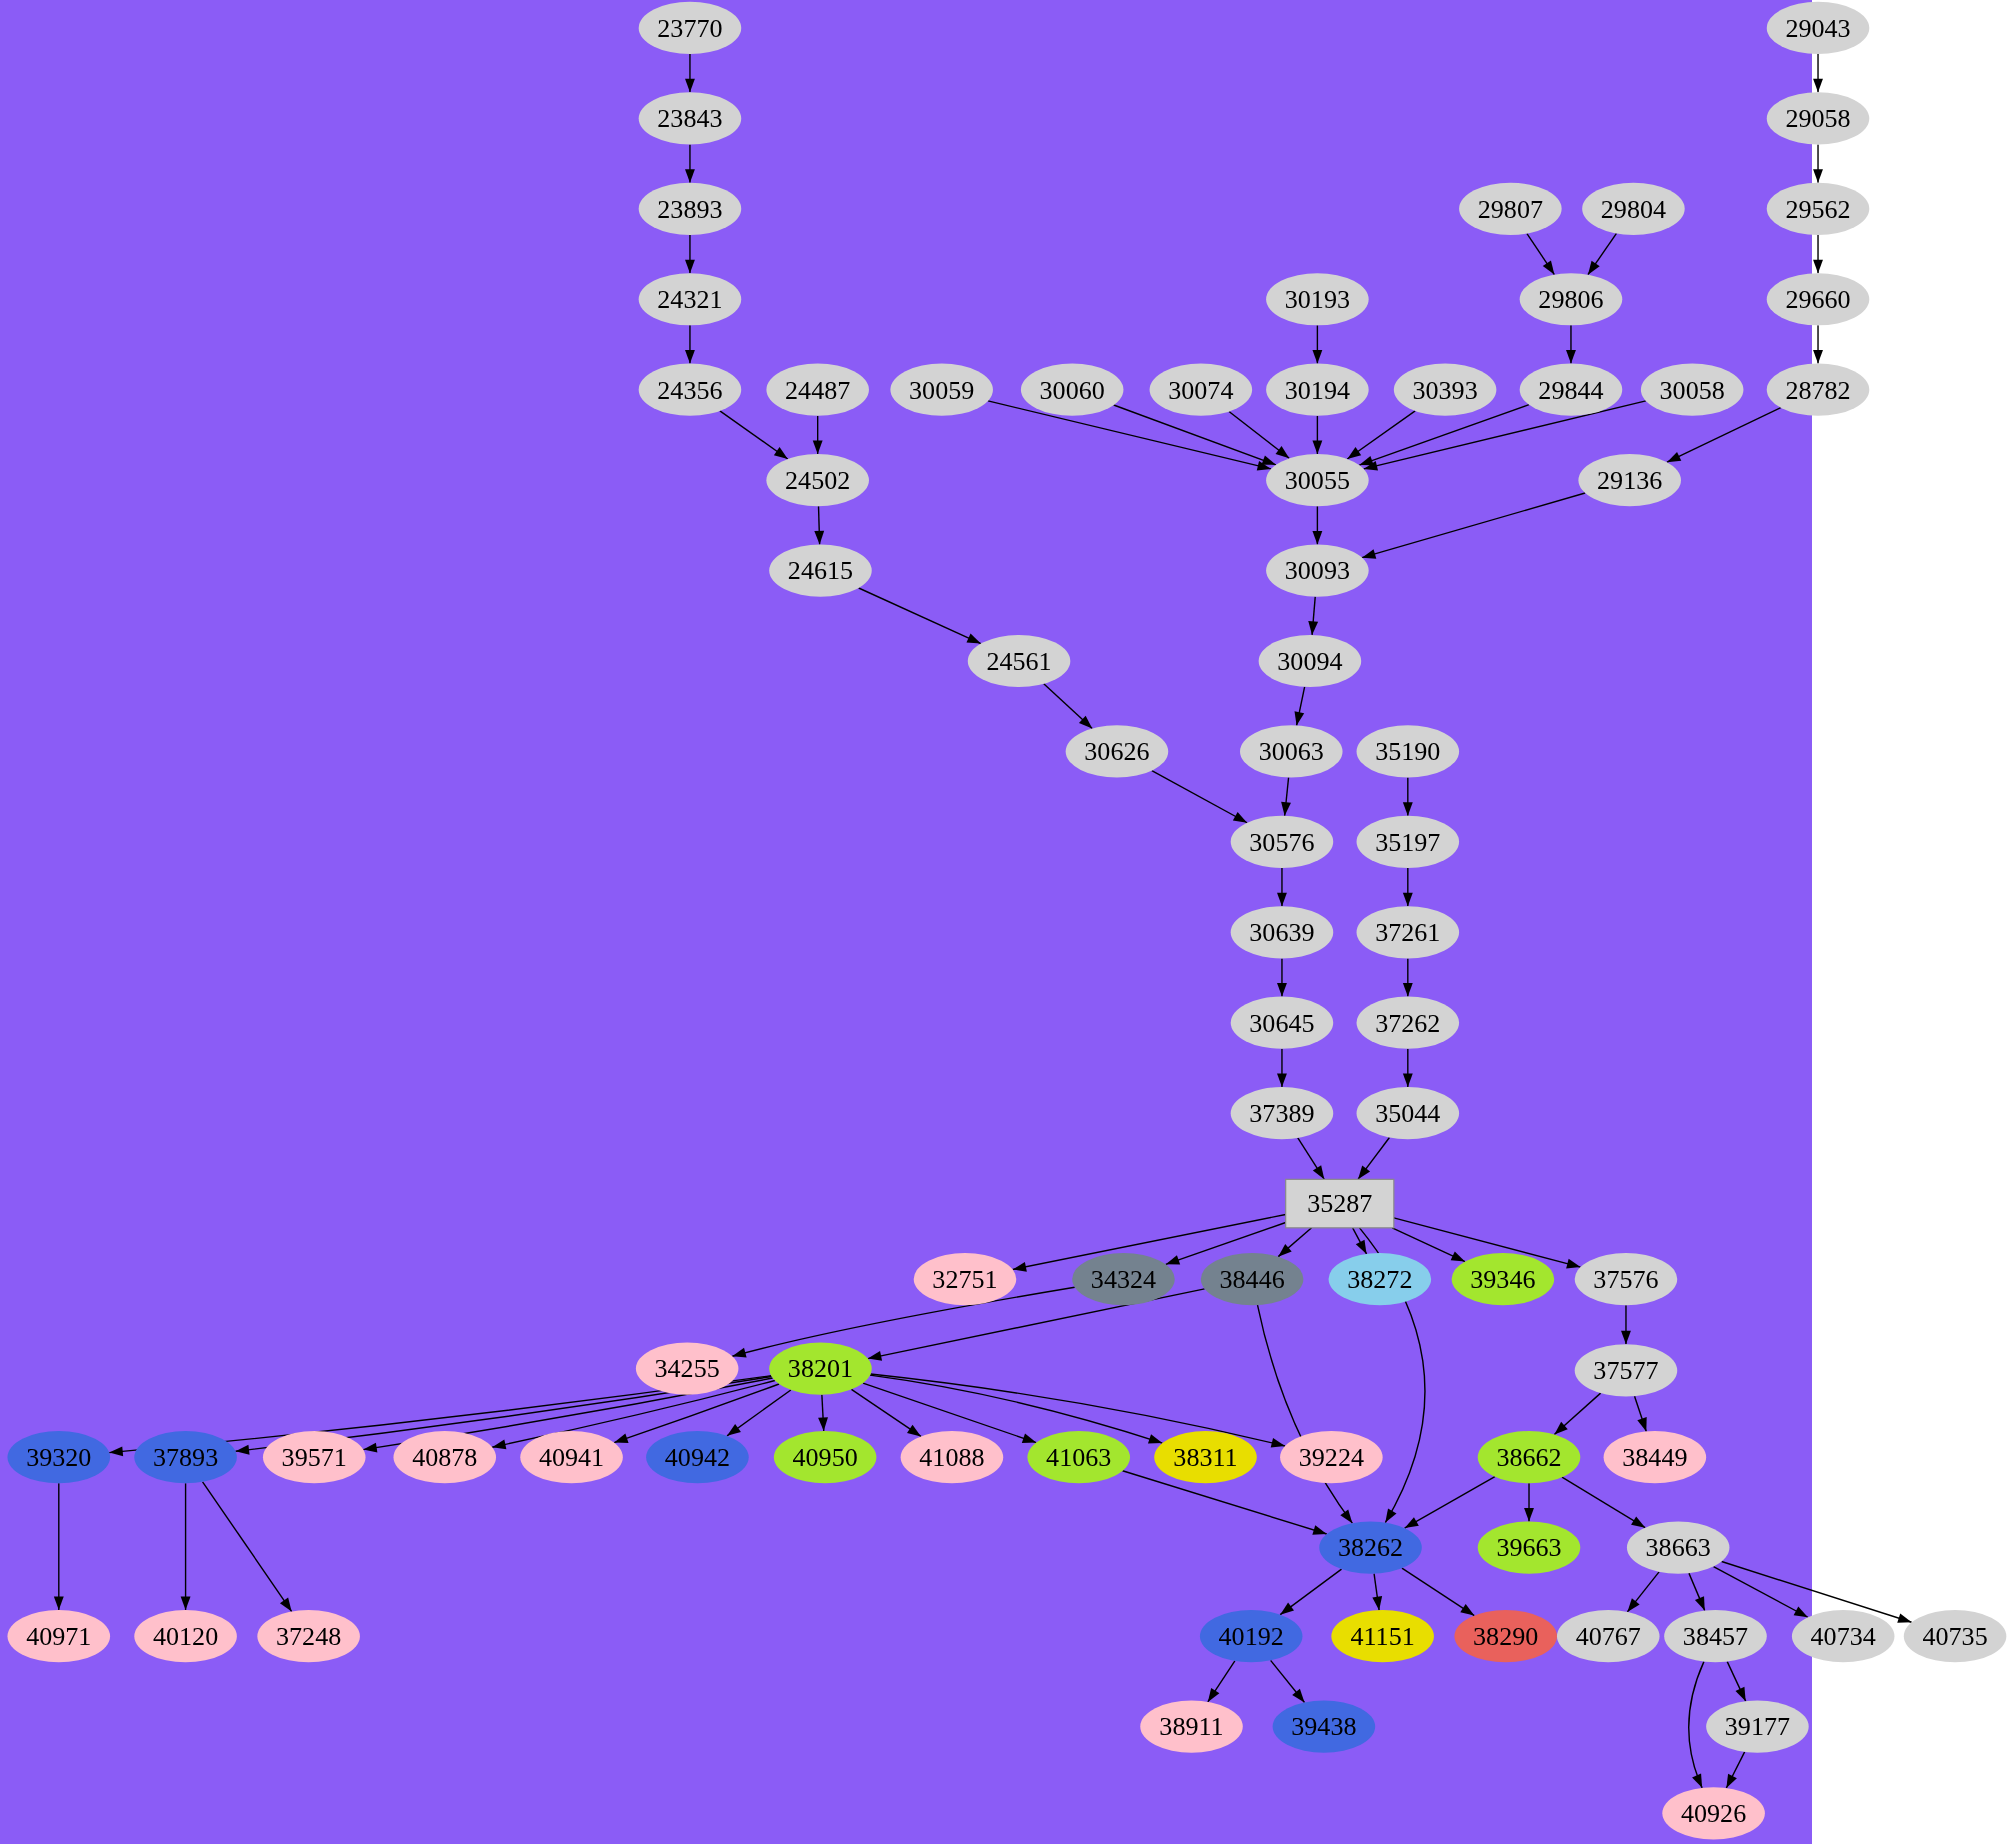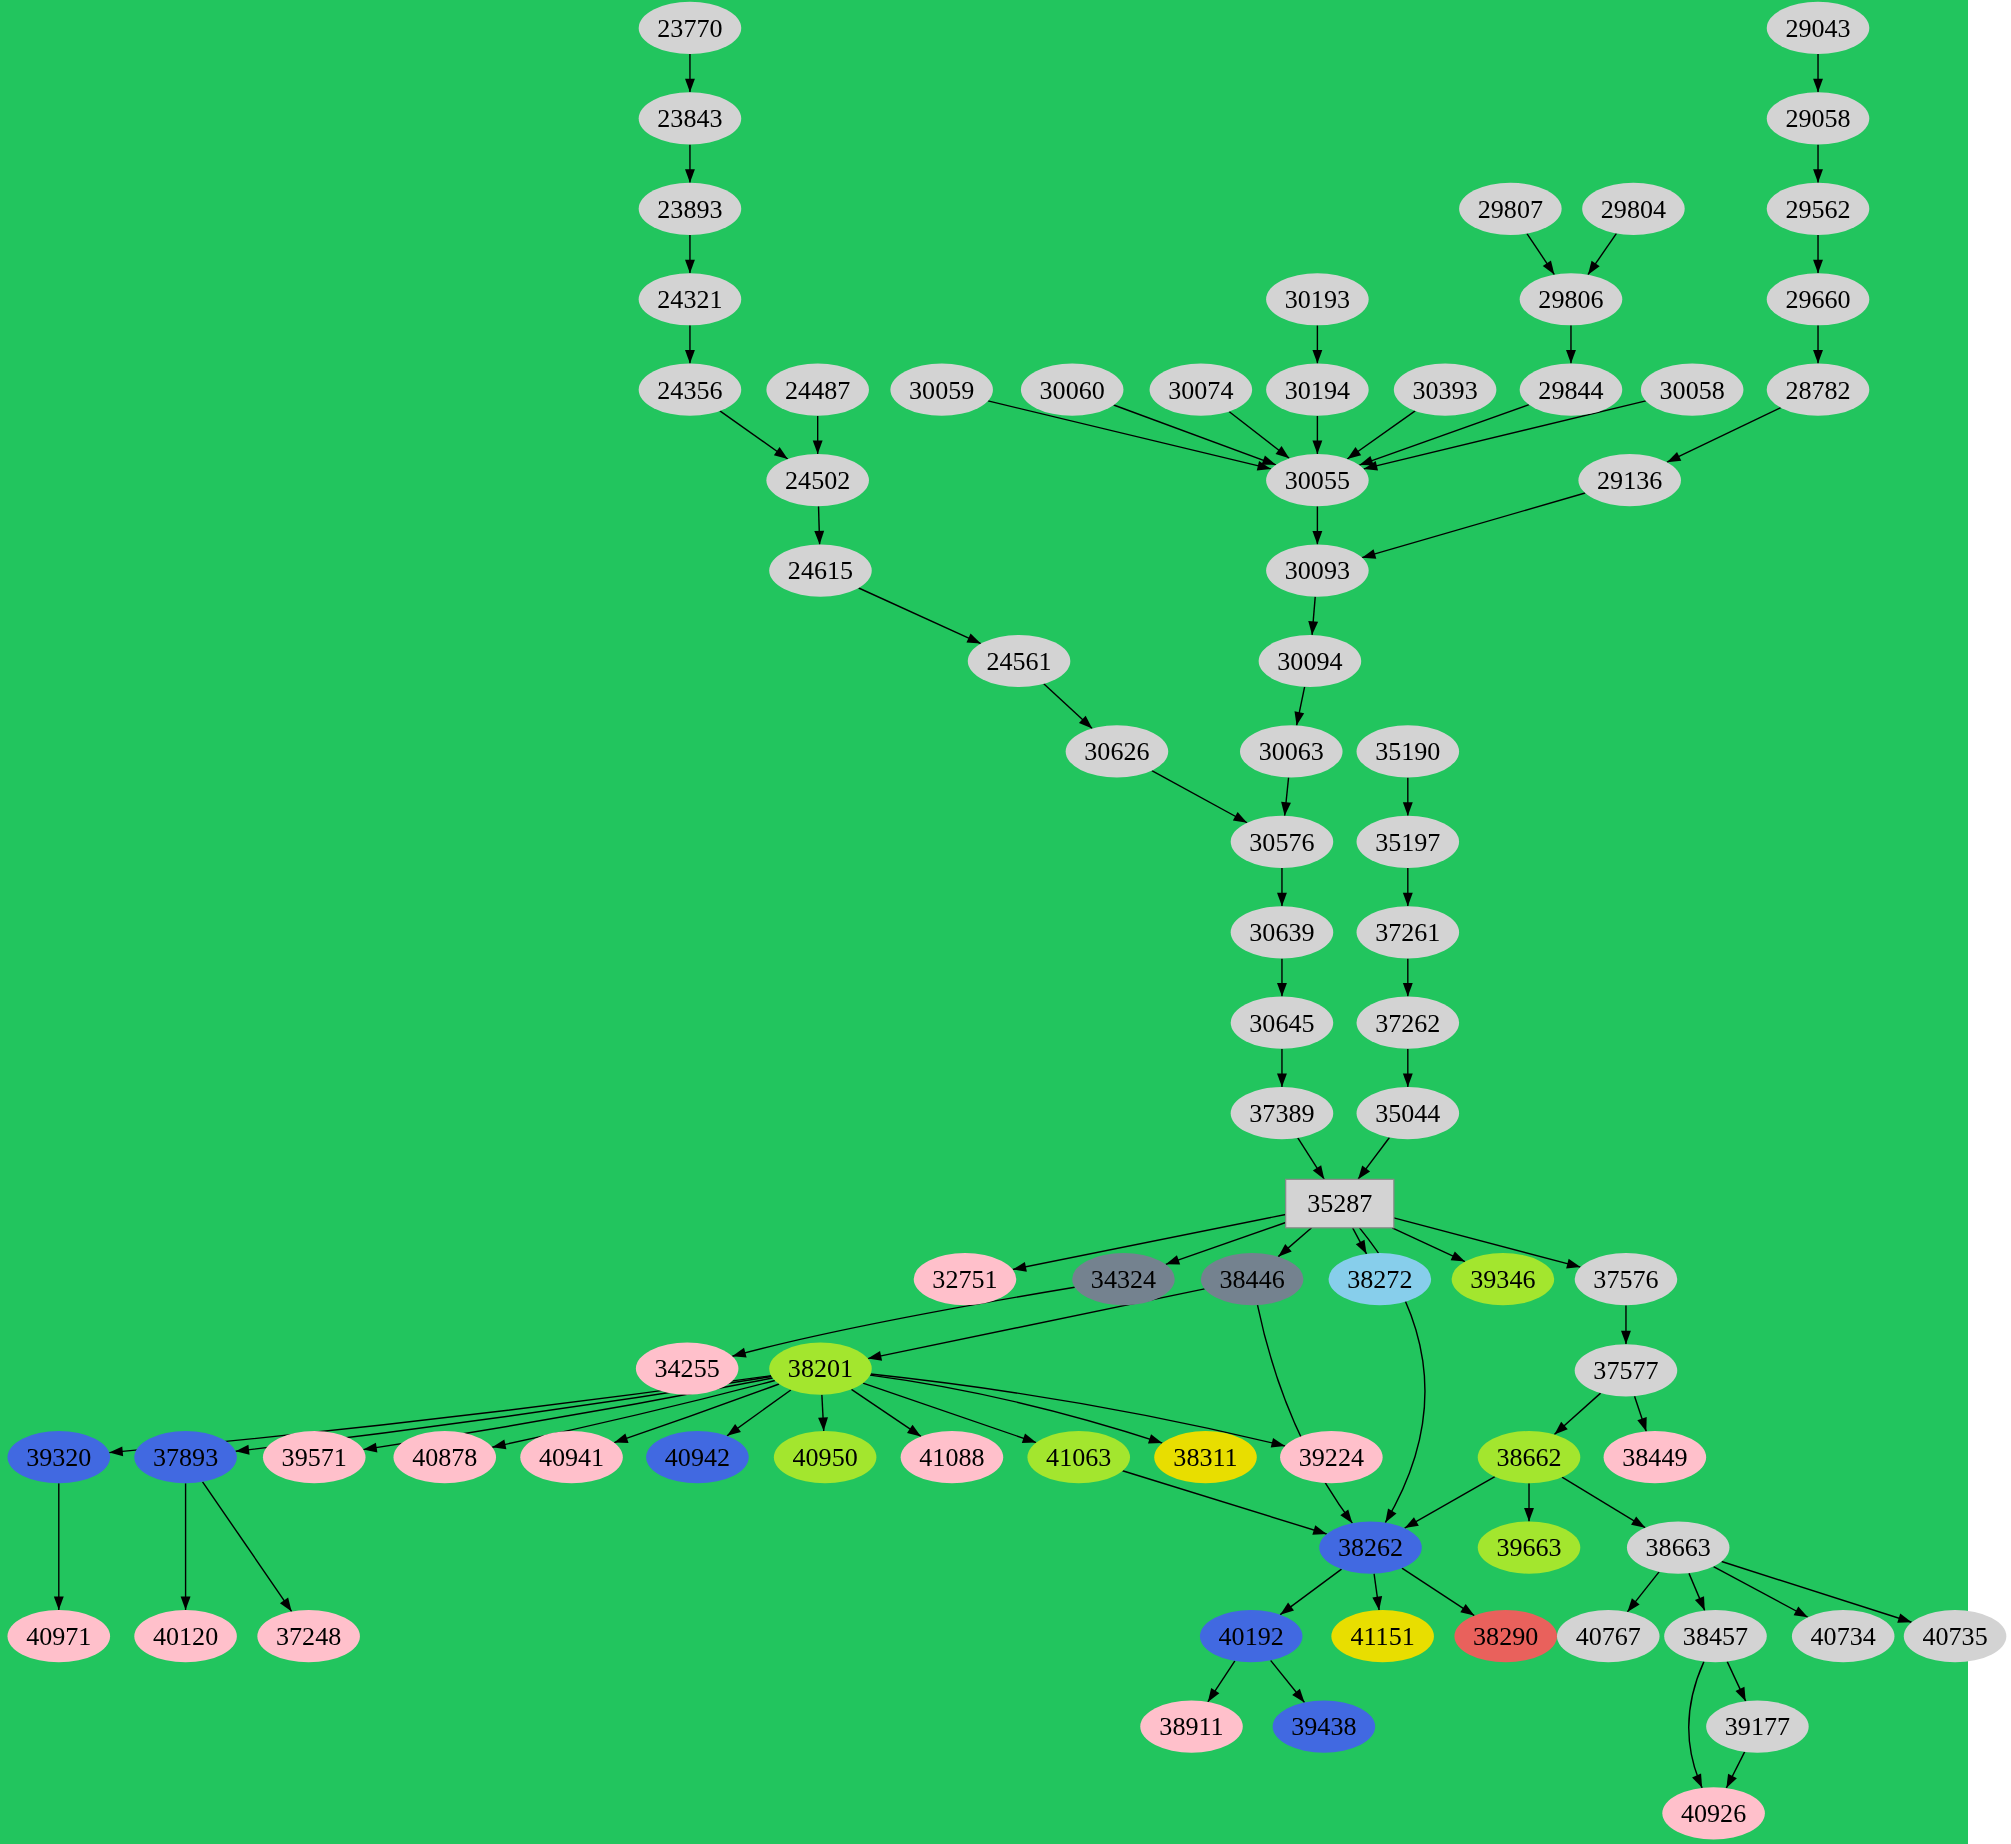--- a/index.html
+++ b/index.html
@@ -1,24 +1,24 @@
 <!DOCTYPE html>
 <html style="font-size:15px"><head>
 <meta charset="utf-8">
 <style>
   html, body {
     margin: 0;
     padding: 0;
     background: #ffffff;
   }
   .graph-wrap {
-    width: 1968px;
+    width: 1812px;
     height: 1845px;
     position: relative;
-    background: #22c55e;
+    background: #8b5cf6;
   }
   svg {
     display: block;
   }
   .node-label {
     font: 28px "Liberation Serif", "DejaVu Serif", serif;
     fill: #000000;
     text-anchor: middle;
   }
   .edge-path {

